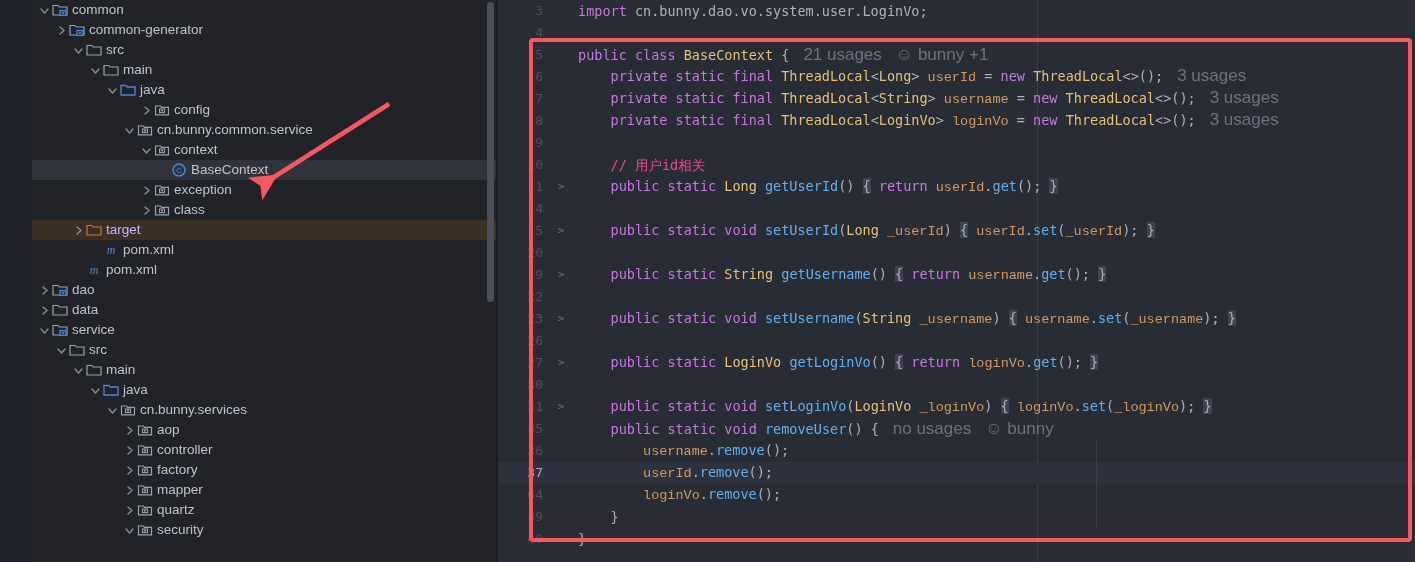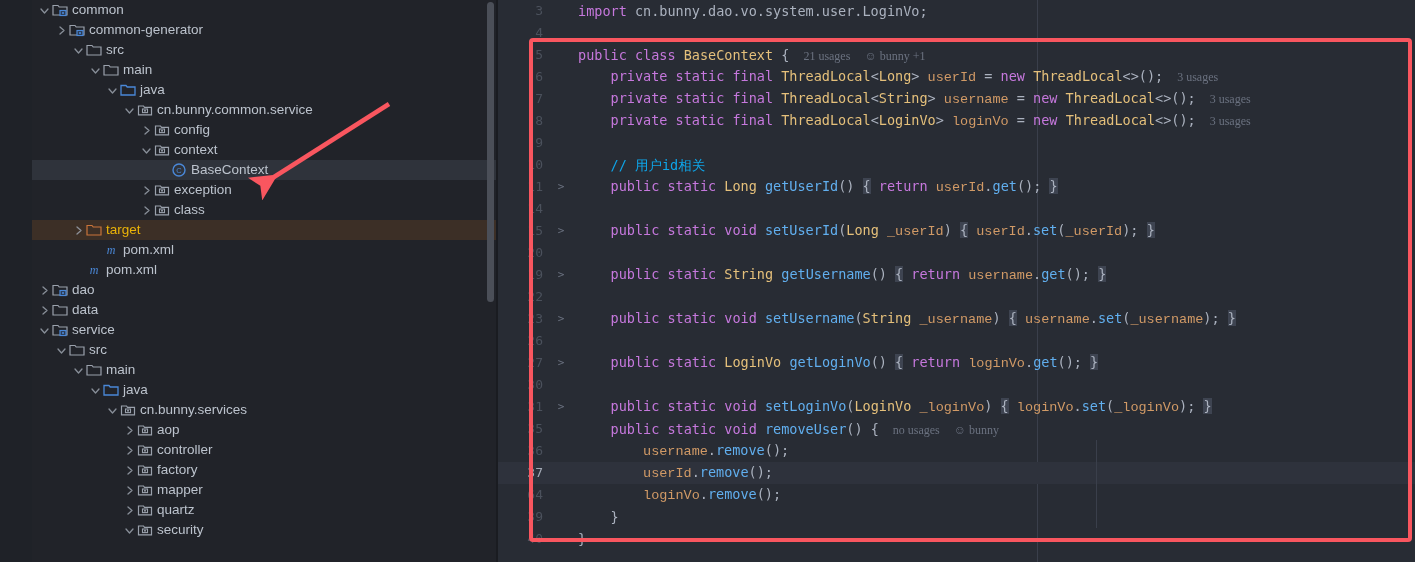--- a/index.html
+++ b/index.html
@@ -23,21 +23,21 @@
     height: 20px;
     display: flex;
     align-items: center;
     font-size: 13.5px;
     color: #bcc3cd;
     white-space: nowrap;
     position: relative;
   }
   .tree-row.selected { background: #2f333b; }
   .tree-row.excluded { background: #3c2f26; }
-  .tree-row.excluded .tree-label { color: #eab308; }
+  .tree-row.excluded .tree-label { color: #c4b5fd; }
 
   .arrow {
     width: 13px; height: 13px;
     flex: 0 0 13px;
     position: relative;
     opacity: .85;
   }
   .arrow.none { visibility: hidden; }
   .arrow svg { display: block; }
 
@@ -118,24 +118,24 @@
     width: 1px; height: 88px;
     background: #3a3f4b;
   }
 
   
   .kw   { color: #c678dd; }
   .typ  { color: #e5c07b; }
   .fn   { color: #61afef; }
   .pln  { color: #abb2bf; }
   .var  { color: #d19a66; font-family: Liberation Mono, monospace; }
-  .cmt  { color: #0ea5e9; }
+  .cmt  { color: #ec4899; }
   .punc { color: #abb2bf; }
   .brace-hl { background: #3e4451; }
-  .hint { color: #6b7280; font-size: 12px; font-family: Liberation Serif, serif; }
+  .hint { color: #6b7280; font-size: 17px; font-family: Liberation Sans, sans-serif; }
   .hint-gap { display: inline-block; width: 14px; }
 
   
   .anno-box {
     position: absolute;
     left: 31px; top: 38px;
     width: 883px; height: 504px;
     border: 4px solid #f9565f;
     border-radius: 4px;
     pointer-events: none;
@@ -211,49 +211,49 @@
               <path d="M3 5 L6.5 9 L10 5" stroke="#9aa1ac" stroke-width="1.3" fill="none" stroke-linecap="round" stroke-linejoin="round"></path>
             </svg>
           </span>
           <span class="tree-icon">
             <svg width="16" height="16" viewBox="0 0 16 16">
               <path d="M1 3.5 h5 l1.2 1.5 H15 v8 H1 Z" fill="none" stroke="#4a88d8" stroke-width="1.3"></path>
             </svg>
           </span>
           <span class="tree-label">java</span>
         </div>
+        <div class="tree-row" style="padding-left:108px">
+          <span class="arrow">
+            <svg width="13" height="13" viewBox="0 0 13 13">
+              <path d="M5 3 L9 6.5 L5 10" stroke="#9aa1ac" stroke-width="1.3" fill="none" stroke-linecap="round" stroke-linejoin="round"></path>
+            </svg>
+          </span>
+          <span class="tree-icon">
+            <svg width="16" height="16" viewBox="0 0 16 16">
+              <path d="M1.5 4 h5 l1 1.3 H14.5 v7.5 H1.5 Z" fill="none" stroke="#9aa1ac" stroke-width="1.2"></path>
+              <rect x="5.5" y="7" width="5" height="3.6" fill="none" stroke="#9aa1ac" stroke-width="1.1"></rect>
+              <circle cx="8" cy="8.8" r="1" fill="#9aa1ac"></circle>
+            </svg>
+          </span>
+          <span class="tree-label">config</span>
+        </div>
         <div class="tree-row" style="padding-left:91px">
           <span class="arrow">
             <svg width="13" height="13" viewBox="0 0 13 13">
               <path d="M3 5 L6.5 9 L10 5" stroke="#9aa1ac" stroke-width="1.3" fill="none" stroke-linecap="round" stroke-linejoin="round"></path>
             </svg>
           </span>
           <span class="tree-icon">
             <svg width="16" height="16" viewBox="0 0 16 16">
               <path d="M1.5 4 h5 l1 1.3 H14.5 v7.5 H1.5 Z" fill="none" stroke="#9aa1ac" stroke-width="1.2"></path>
               <rect x="5.5" y="7" width="5" height="3.6" fill="none" stroke="#9aa1ac" stroke-width="1.1"></rect>
               <circle cx="8" cy="8.8" r="1" fill="#9aa1ac"></circle>
             </svg>
           </span>
           <span class="tree-label">cn.bunny.common.service</span>
-        </div>
-        <div class="tree-row" style="padding-left:108px">
-          <span class="arrow">
-            <svg width="13" height="13" viewBox="0 0 13 13">
-              <path d="M5 3 L9 6.5 L5 10" stroke="#9aa1ac" stroke-width="1.3" fill="none" stroke-linecap="round" stroke-linejoin="round"></path>
-            </svg>
-          </span>
-          <span class="tree-icon">
-            <svg width="16" height="16" viewBox="0 0 16 16">
-              <path d="M1.5 4 h5 l1 1.3 H14.5 v7.5 H1.5 Z" fill="none" stroke="#9aa1ac" stroke-width="1.2"></path>
-              <rect x="5.5" y="7" width="5" height="3.6" fill="none" stroke="#9aa1ac" stroke-width="1.1"></rect>
-              <circle cx="8" cy="8.8" r="1" fill="#9aa1ac"></circle>
-            </svg>
-          </span>
-          <span class="tree-label">config</span>
         </div>
         <div class="tree-row" style="padding-left:108px">
           <span class="arrow">
             <svg width="13" height="13" viewBox="0 0 13 13">
               <path d="M3 5 L6.5 9 L10 5" stroke="#9aa1ac" stroke-width="1.3" fill="none" stroke-linecap="round" stroke-linejoin="round"></path>
             </svg>
           </span>
           <span class="tree-icon">
             <svg width="16" height="16" viewBox="0 0 16 16">
               <path d="M1.5 4 h5 l1 1.3 H14.5 v7.5 H1.5 Z" fill="none" stroke="#9aa1ac" stroke-width="1.2"></path>

